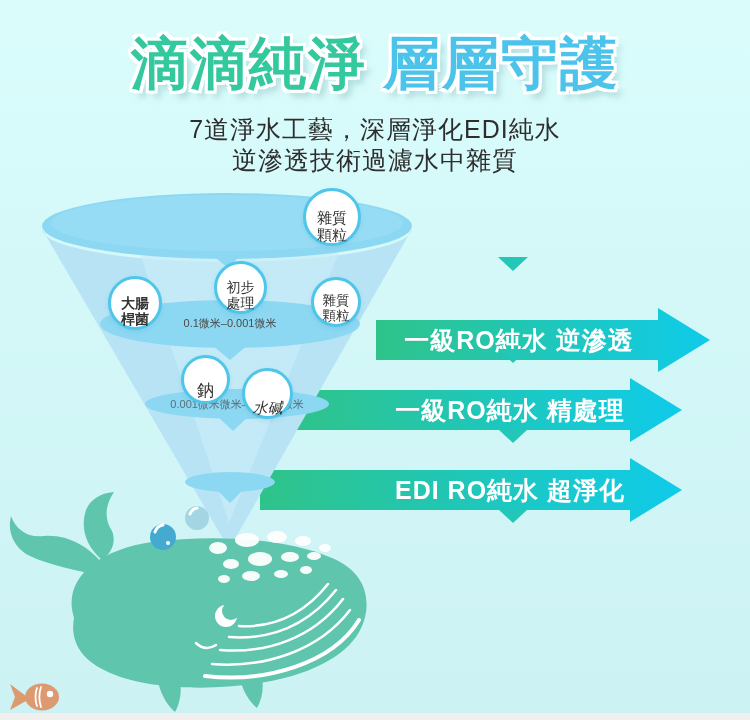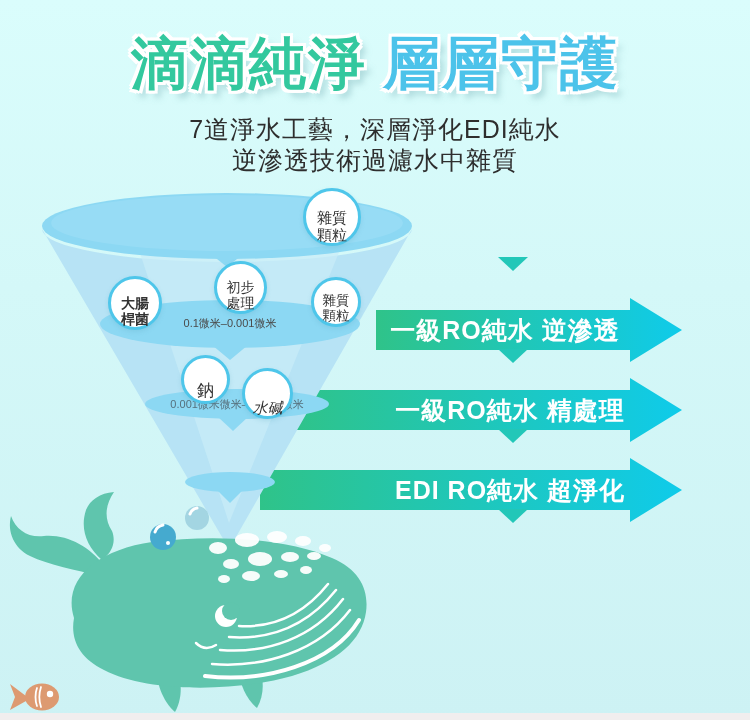--- a/index.html
+++ b/index.html
@@ -28,21 +28,21 @@
     background:linear-gradient(90deg,#2fc389,#0fcbea);
     clip-path:polygon(0 12px,calc(100% - 52px) 12px,calc(100% - 52px) 0px,100% 32px,
                       calc(100% - 52px) 64px,calc(100% - 52px) 52px,0 52px);
   }
   .stage .stage-label{
     position:absolute;top:12px;bottom:12px;right:52px;display:flex;
     align-items:center;justify-content:center;
     color:#fff;font-size:25px;font-weight:bold;letter-spacing:1px;white-space:nowrap;
   }
   .stage1{left:424px;top:206px;width:258px;}
-  .stage2{left:376px;top:298px;width:306px;}
+  .stage2{left:376px;top:308px;width:306px;padding-left:28px;}
   .stage3{left:290px;top:378px;width:392px;}
   .stage4{left:260px;top:458px;width:422px;}
   .stage1 .stage-label{left:6px;}
   .stage2 .stage-label{left:4px;}
   .stage3 .stage-label{left:100px;}
   .stage4 .stage-label{left:130px;}
   .stage-drip{
     position:absolute;left:498px;width:0;height:0;z-index:1;
     border-left:15px solid transparent;border-right:15px solid transparent;
     border-top:14px solid #22c7b8;

